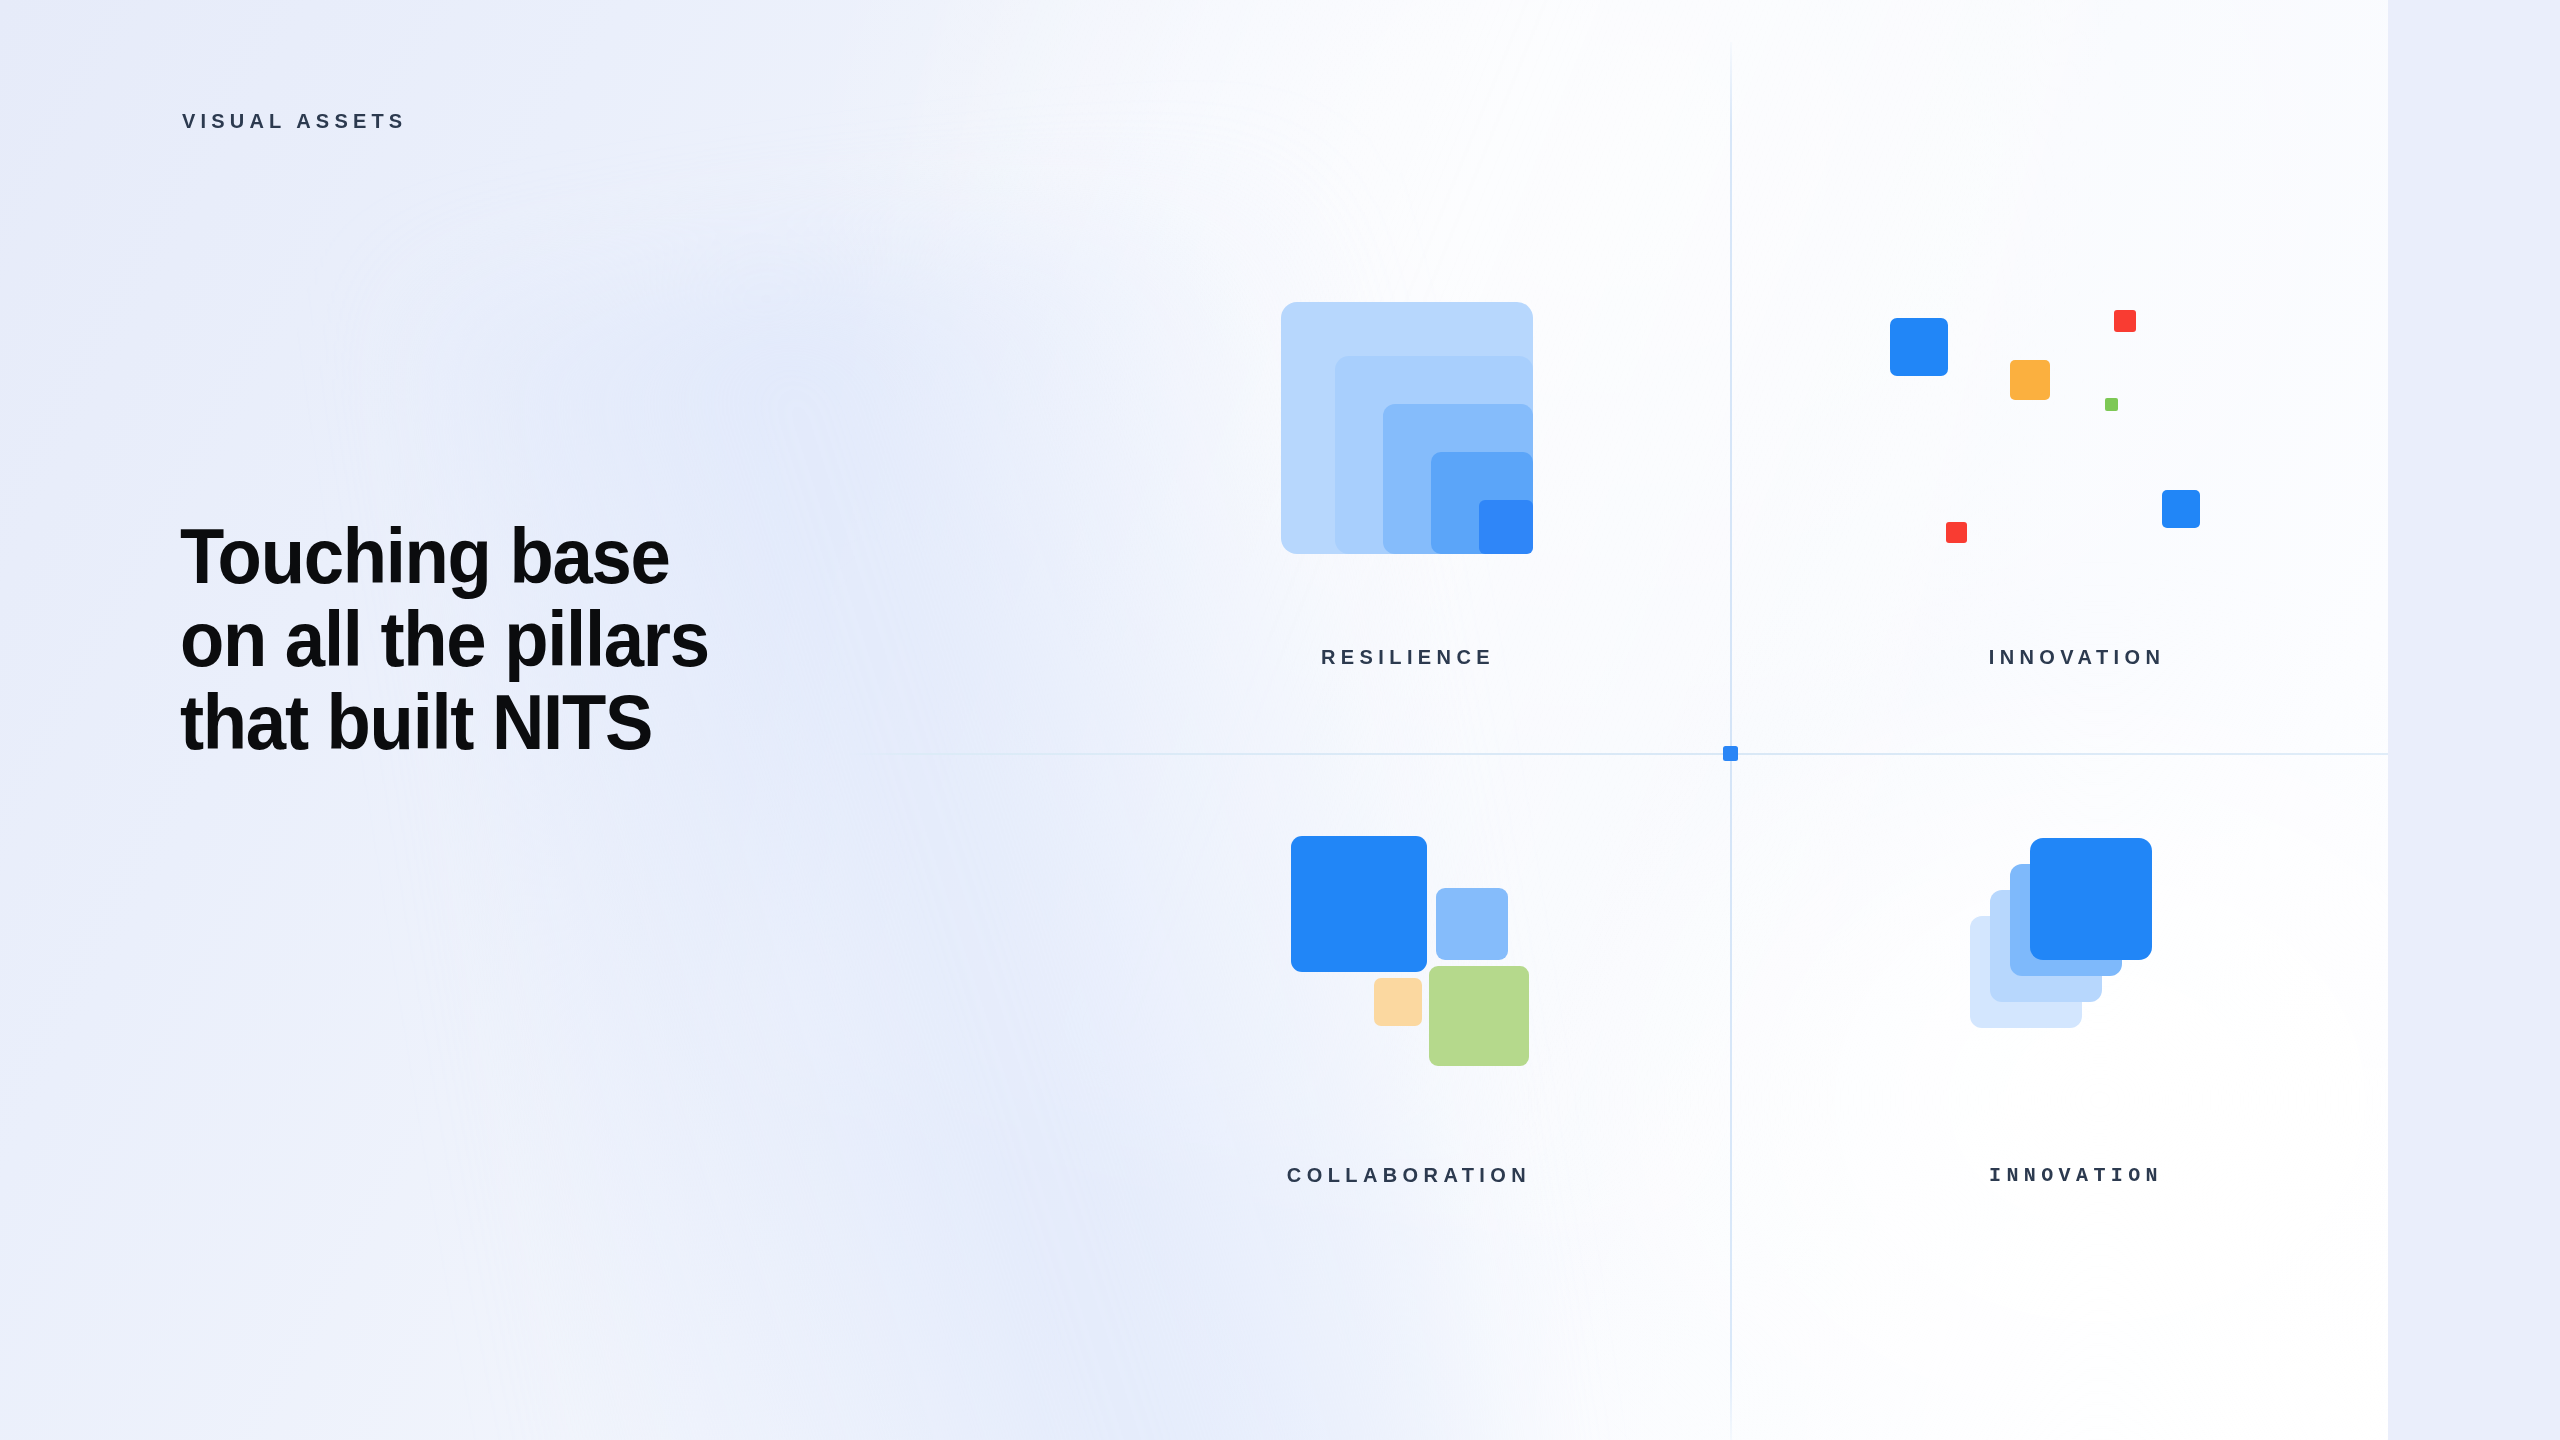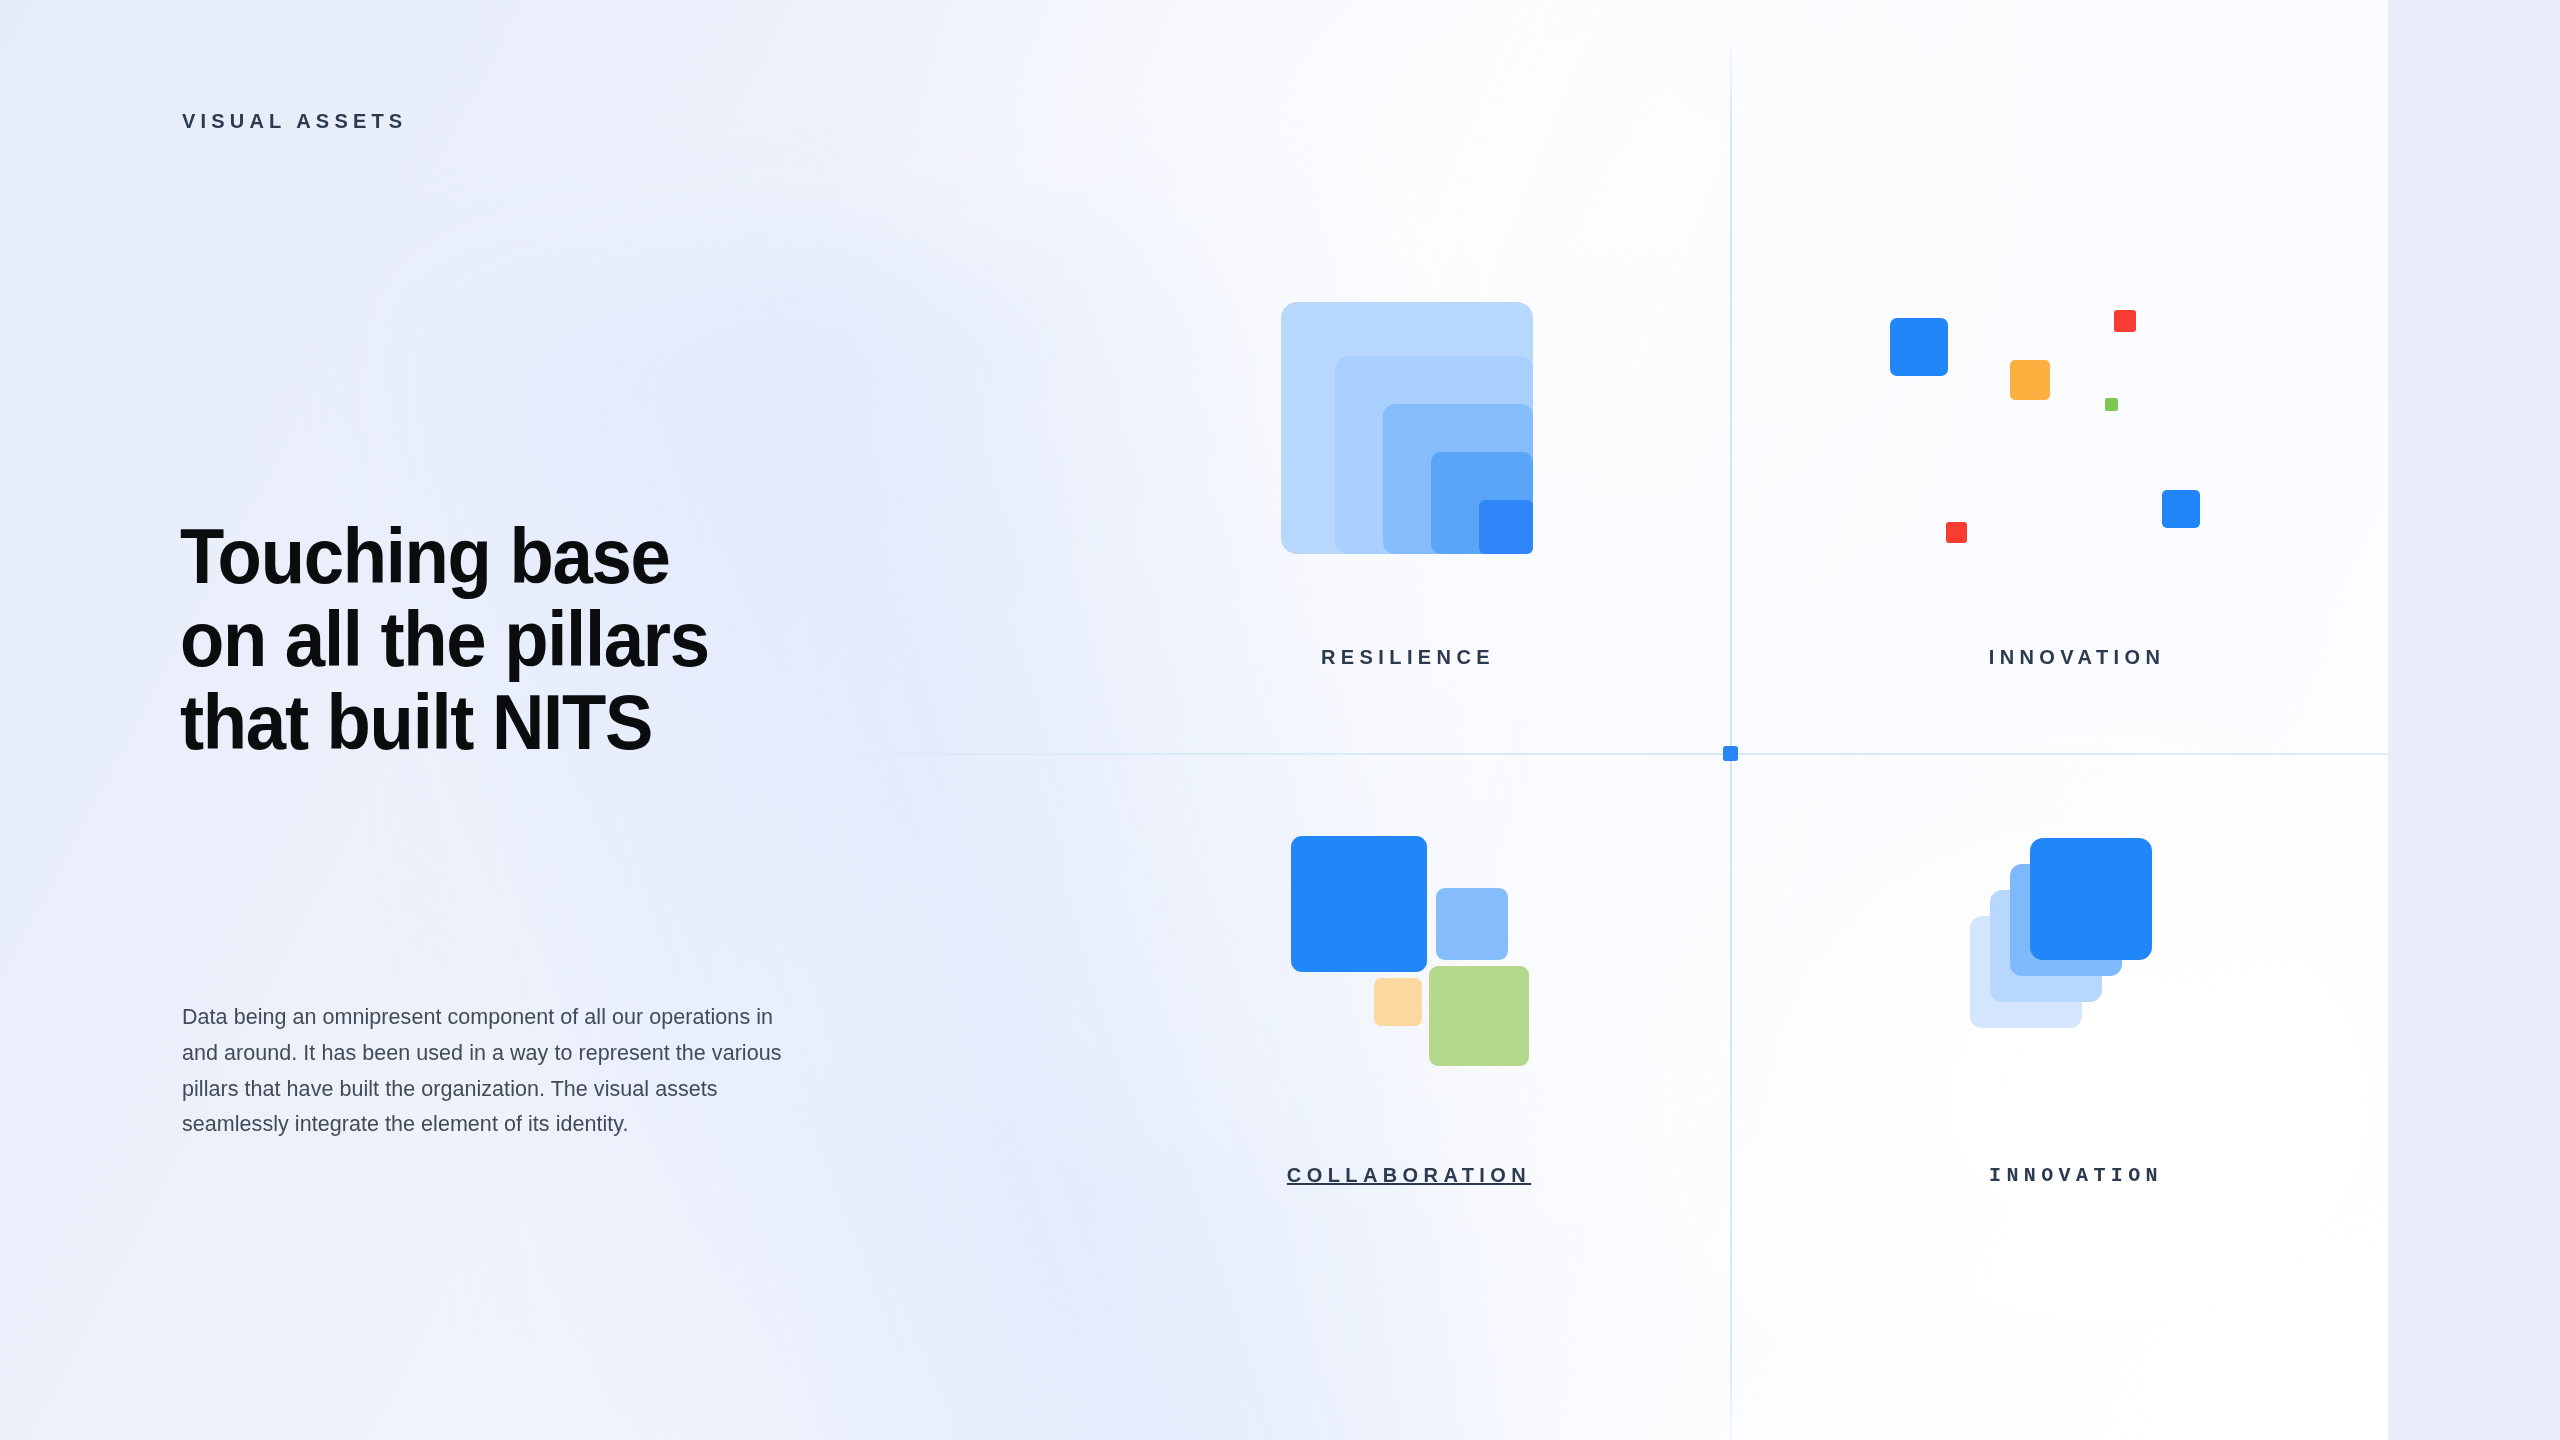--- a/index.html
+++ b/index.html
@@ -77,21 +77,21 @@
 
   
   .q-label {
     position:absolute;
     font-size:20px; font-weight:700; letter-spacing:5.4px;
     color:#2c3a4f; white-space:nowrap;
     transform:translateX(-50%);
   }
   #label-resilience    { left:1408px; top:646px; }
   #label-diversity     { left:2077px; top:646px; }
-  #label-collaboration { left:1409px; top:1164px;text-decoration:underline; }
+  #label-collaboration { left:1409px; top:1164px; }
   #label-innovation    { left:2076px; top:1164px;font-family:Liberation Mono, monospace; }
 
   
   .sq { position:absolute; }
 
   
   #art-resilience { position:absolute; left:1281px; top:311px; width:252px; height:243px; }
   
   #art-diversity  { position:absolute; left:1890px; top:310px; width:350px; height:250px; }
   
@@ -105,21 +105,20 @@
 <div id="stage">
 
   <div class="sheen sheen-a"></div>
   <div class="sheen sheen-b"></div>
   <div class="sheen sheen-c"></div>
 
   <div class="eyebrow">VISUAL ASSETS</div>
   <div class="headline">Touching base
 on all the pillars
 that built NITS</div>
-  <div class="body-copy">Data being an omnipresent component of all our operations in and around. It has been used in a way to represent the various pillars that have built the organization. The visual assets seamlessly integrate the element of its identity.</div>
 
   <div class="v-divider"></div>
   <div class="h-divider"></div>
   <div class="center-node"></div>
 
   <div id="art-resilience">
       <div class="sq" style="left: 0px; top: -9px; width: 252px; height: 252px; background: rgb(183, 215, 253); border-radius: 16px;"></div>
       <div class="sq" style="left: 54px; top: 45px; width: 198px; height: 198px; background: rgb(168, 207, 253); border-radius: 14px;"></div>
       <div class="sq" style="left: 102px; top: 93px; width: 150px; height: 150px; background: rgb(133, 188, 251); border-radius: 12px;"></div>
       <div class="sq" style="left: 150px; top: 141px; width: 102px; height: 102px; background: rgb(91, 165, 249); border-radius: 10px;"></div>

